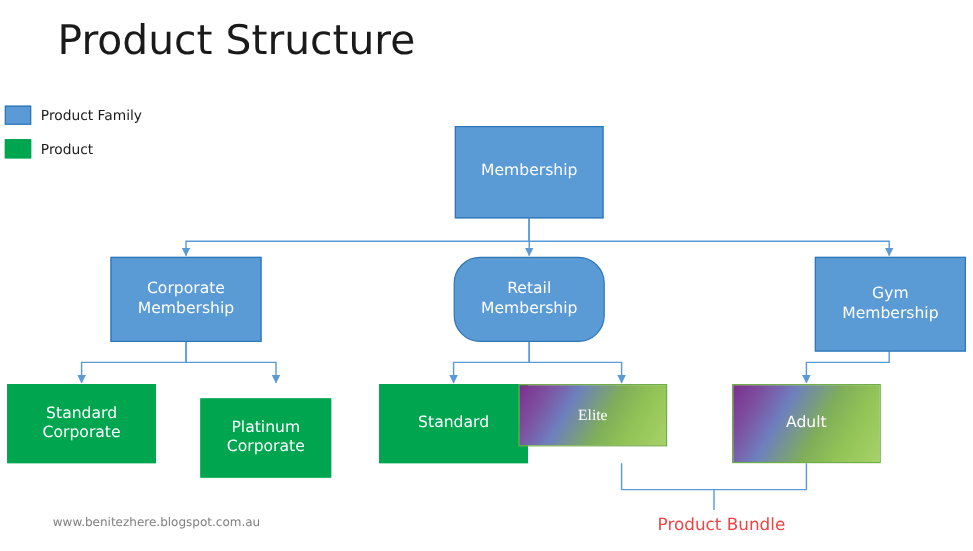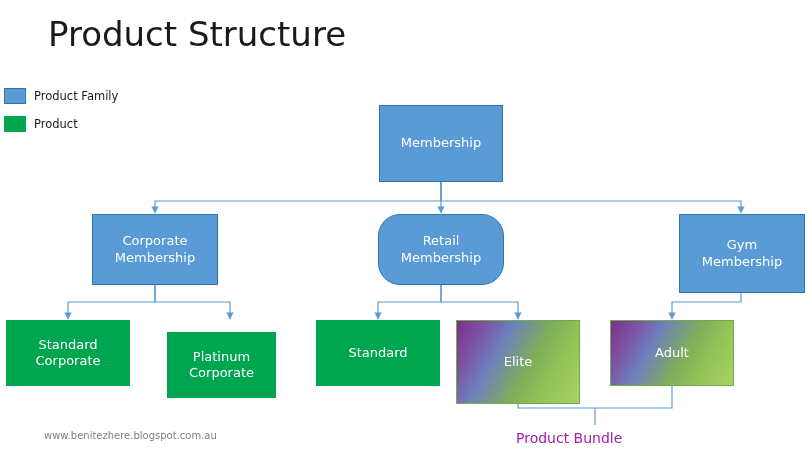--- a/index.html
+++ b/index.html
@@ -84,24 +84,24 @@
     position: absolute;
     left: 44px;
     top: 430px;
     font-size: 10px;
     color: #808080;
     font-family: "DejaVu Sans", sans-serif;
     white-space: nowrap;
   }
   #bundle-caption {
     position: absolute;
-    left: 516px;
+    left: 548px;
     top: 430px;
     font-size: 14px;
-    color: #a21caf;
+    color: #ef4444;
     font-family: "DejaVu Sans", sans-serif;
     white-space: nowrap;
   }
 </style>
 </head>
 <body>
 
 <div id="canvas">
 
   <div id="title">Product Structure</div>
@@ -161,21 +161,21 @@
     <span style="white-space:pre-line;">Standard
 Corporate</span>
   </div>
   <div class="node product" style="left:167px; top:320px; width:109px; height:66px;margin-top:12px;">
     <span style="white-space:pre-line;">Platinum
 Corporate</span>
   </div>
   <div class="node product" style="left:316px; top:320px; width:124px; height:66px;">
     <span>Standard</span>
   </div>
-  <div class="node bundle" style="left:456px; top:320px; width:124px; height:84px;">
+  <div class="node bundle" style="left:432px; top:320px; width:124px; height:52px;font-family:Liberation Serif, serif;">
     <span>Elite</span>
   </div>
   <div class="node bundle" style="left:610px; top:320px; width:124px; height:66px;">
     <span>Adult</span>
   </div>
 
   <div id="bundle-caption">Product Bundle</div>
   <div id="watermark">www.benitezhere.blogspot.com.au</div>
 
 </div>

